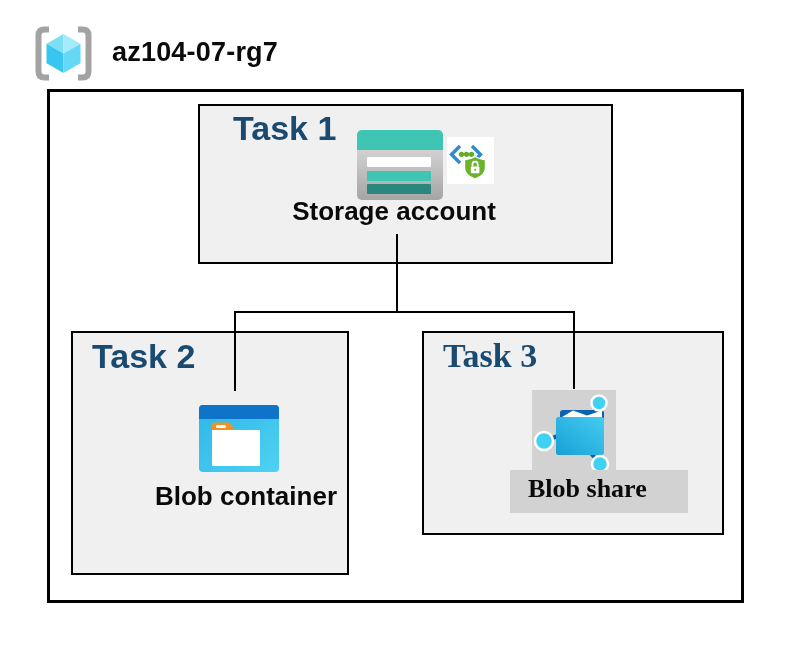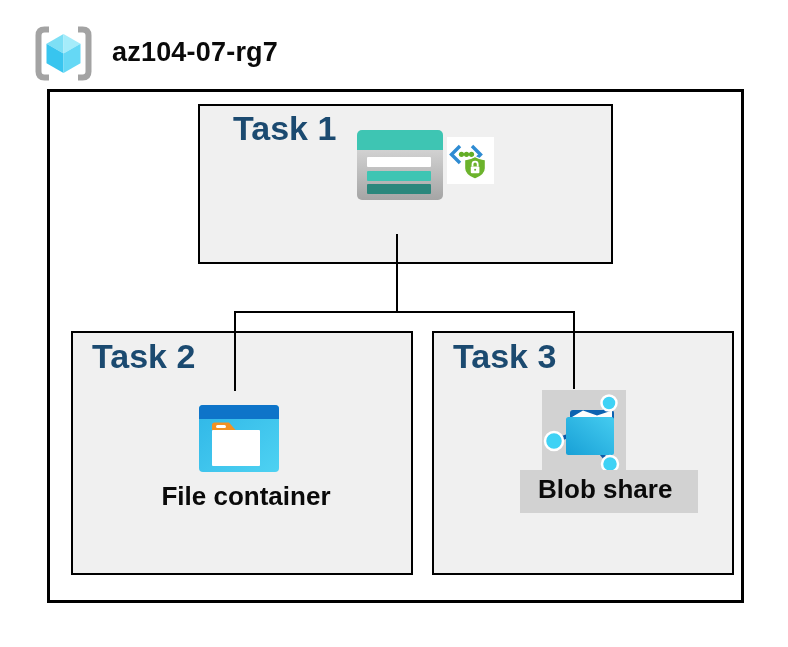--- a/index.html
+++ b/index.html
@@ -13,22 +13,22 @@
     white-space:nowrap;letter-spacing:.2px;
   }
   .outer-rect{
     left:47px;top:89px;width:697px;height:514px;
     border:3px solid #000;background:transparent;box-sizing:border-box;
   }
   .task-box{
     background:#f0f0f0;border:2.5px solid #000;box-sizing:border-box;
   }
   .task-box.t1{left:198px;top:104px;width:415px;height:160px;}
-  .task-box.t2{left:71px;top:331px;width:342px;height:244px;}
-  .task-box.t3{left:432px;top:331px;width:302px;height:244px;}
+  .task-box.t2{left:71px;top:331px;width:278px;height:244px;}
+  .task-box.t3{left:422px;top:331px;width:302px;height:204px;font-family:Liberation Serif, serif;}
   .task-label{
     position:absolute;font-size:34px;font-weight:bold;color:#1b4a70;
     white-space:nowrap;line-height:30px;
   }
   .t1 .task-label{left:33px;top:7px;}
   .t2 .task-label{left:19px;top:8px;}
   .t3 .task-label{left:19px;top:8px;}
   .caption{
     position:absolute;font-size:26px;font-weight:bold;color:#0a0a0a;
     white-space:nowrap;line-height:30px;
@@ -86,41 +86,42 @@
       <polyline points="25,9 33.5,17.5 25,26" fill="none" stroke="#2e8bd2" stroke-width="3.4"></polyline>
       <circle cx="14.5" cy="17.3" r="2.6" fill="#63ad26"></circle>
       <circle cx="19.5" cy="17.3" r="2.6" fill="#63ad26"></circle>
       <circle cx="24.5" cy="17.3" r="2.6" fill="#63ad26"></circle>
       <path d="M28 19.5 c3.5 2.2 7.5 3 10.5 3.2 v8.5 c0 5.8 -4.5 8.7 -10.5 10.9 c-6 -2.2 -10.5 -5.1 -10.5 -10.9 v-8.5 c3 -0.2 7 -1 10.5 -3.2 z" fill="#6cb32c" stroke="#ffffff" stroke-width="1.4"></path>
       <path d="M25.5 29.5 v-2.2 a2.6 2.6 0 0 1 5.2 0 v2.2" fill="none" stroke="#ffffff" stroke-width="1.8"></path>
       <rect x="23.8" y="29.5" width="8.6" height="6.8" rx="1" fill="#ffffff"></rect>
       <circle cx="28.1" cy="32.7" r="1" fill="#6cb32c"></circle>
     </svg>
 
+    <div class="caption cap-storage">Storage account</div>
   </div>
 
   <div class="abs task-box t2">
     <div class="task-label">Task 2</div>
 
     <svg class="abs" style="left:126px;top:72px" width="80" height="67" viewBox="0 0 80 67">
       <defs>
         <linearGradient id="blb" x1="0" y1="0" x2="1" y2="1">
           <stop offset="0" stop-color="#2fb6e7"></stop>
             <stop offset="1" stop-color="#4ed2f2"></stop>
         </linearGradient>
       </defs>
       <rect x="0" y="0" width="80" height="67" rx="4" fill="url(#blb)"></rect>
       <rect x="0" y="0" width="80" height="14" rx="4" fill="#0e74c9"></rect>
       <rect x="0" y="7" width="80" height="7" fill="#0e74c9"></rect>
       <path d="M13 25 L13 20 Q13 17.5 15.5 17.5 L30 17.5 L36.5 25 Z" fill="#f39122"></path>
       <rect x="17" y="20" width="10" height="3" rx="1.5" fill="#ffffff"></rect>
       <rect x="13" y="25" width="48" height="36" rx="1" fill="#ffffff"></rect>
     </svg>
 
-    <div class="caption cap-blob">File container</div>
+    <div class="caption cap-blob">Blob container</div>
   </div>
 
   <div class="abs task-box t3">
     <div class="task-label">Task 3</div>
 
     <div class="abs fs-icon-bg">
 
       <svg width="84" height="84" viewBox="0 0 84 84" style="overflow:visible">
         <defs>
           <linearGradient id="fsg" x1="1" y1="0" x2="0" y2="1">

